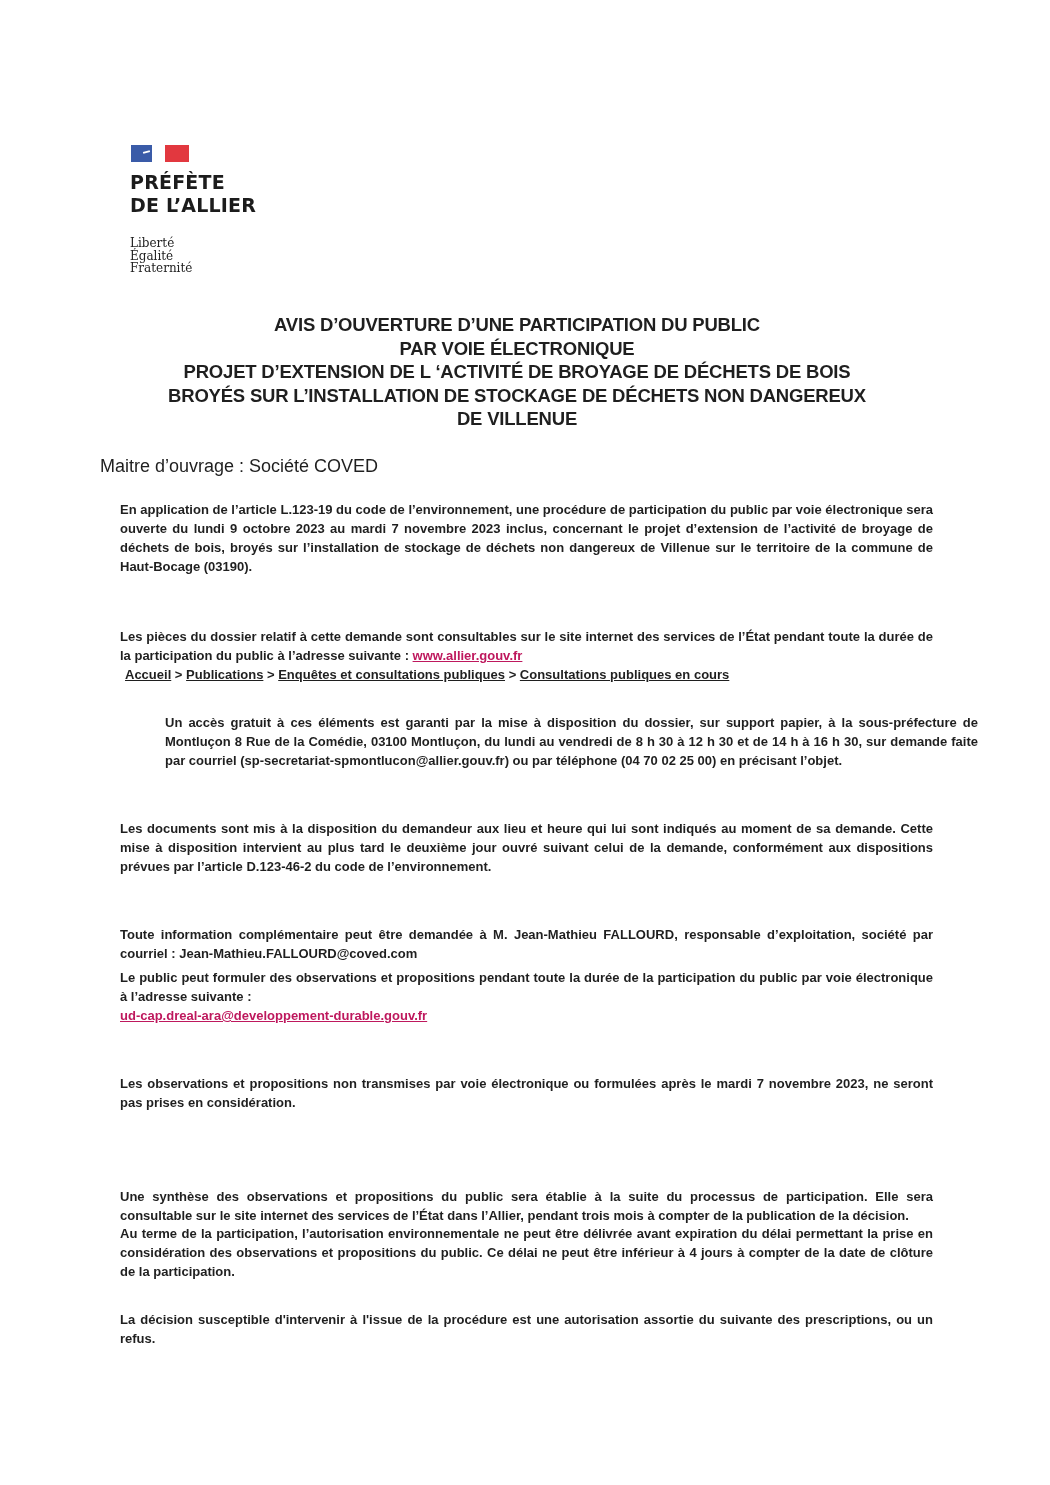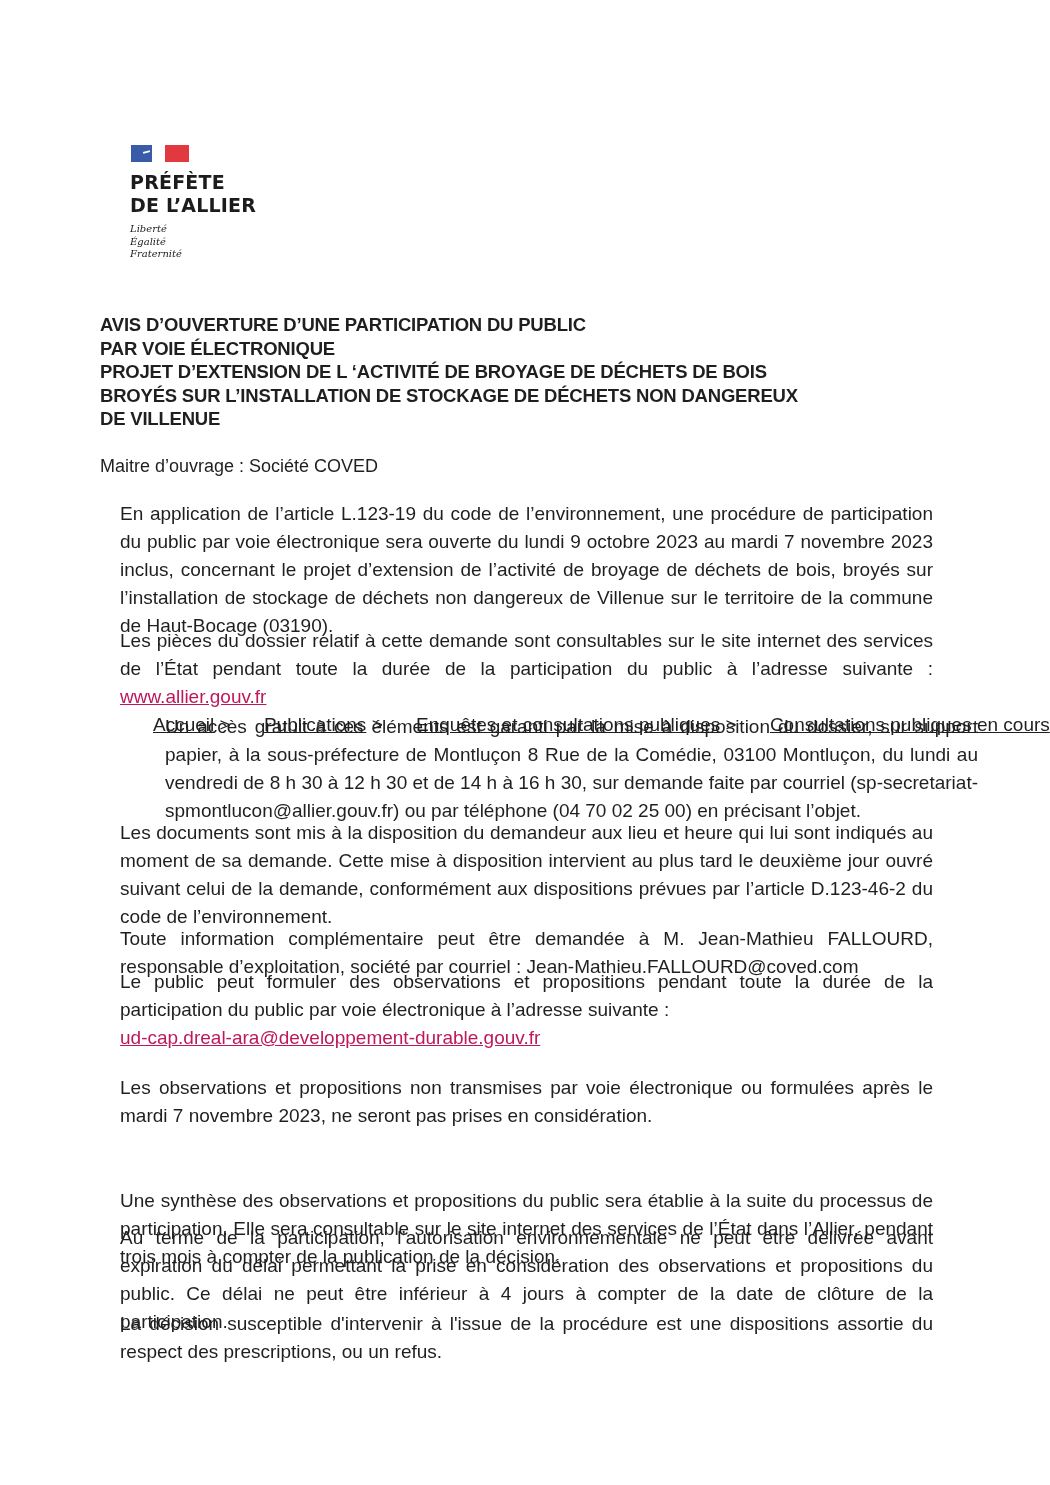--- a/index.html
+++ b/index.html
@@ -55,32 +55,32 @@
     .prefecture-name {
       margin-top: 8px;
       font-family: "DejaVu Sans", sans-serif;
       font-weight: bold;
       font-size: 19px;
       line-height: 23px;
       color: #1c1c1c;
       letter-spacing: 0.2px;
     }
     .motto {
-      margin-top: 6px;
+      margin-top: 20px;
       font-family: "DejaVu Serif", serif;
-      font-style: italic;
-      font-size: 10px;
+      font-size: 12px;
       line-height: 12.5px;
       color: #222;
     }
     .title-block {
       position: absolute;
-      left: 100px;
+      left: 92px;
       top: 313px;
       width: 850px;
+      text-align: center;
       font-weight: bold;
       font-size: 18.5px;
       line-height: 23.5px;
       color: #1f1f1f;
       letter-spacing: -0.2px;
     }
     .title-block div { white-space: nowrap; }
     .owner {
       position: absolute;
       left: 100px;
@@ -88,39 +88,39 @@
       width: 850px;
       text-align: left;
       font-size: 18px;
       line-height: 22px;
       color: #1f1f1f;
     }
     .body-text {
       position: absolute;
       left: 120px;
       width: 813px;
-      font-size: 19px;
-      line-height: 28px;
+      font-size: 13px;
+      line-height: 19px;
       text-align: justify;
       color: #1f1f1f;
+      font-weight: bold;
     }
     .body-text p { margin: 0; }
     a.link {
       color: #be185d;
       text-decoration: underline;
     }
     .breadcrumb {
       display: block;
       padding-left: 5px;
       white-space: nowrap;
     }
     .breadcrumb a {
       color: #1f1f1f;
       text-decoration: underline;
-      margin-left: 28px;
     }
   </style>
 </head>
 <body>
 
 <div class="logo">
   <div class="flag">
     <div class="blue"></div>
     <div class="profile"></div>
     <div class="red"></div>
@@ -179,14 +179,14 @@
 
 <div class="body-text" style="top: 1139px; margin-top: 48px;">
   <p>Une synthèse des observations et propositions du public sera établie à la suite du processus de participation. Elle sera consultable sur le site internet des services de l’État dans l’Allier, pendant trois mois à compter de la publication de la décision.</p>
 </div>
 
 <div class="body-text" style="top: 1224px;">
   <p>Au terme de la participation, l’autorisation environnementale ne peut être délivrée avant expiration du délai permettant la prise en considération des observations et propositions du public. Ce délai ne peut être inférieur à 4 jours à compter de la date de clôture de la participation.</p>
 </div>
 
 <div class="body-text" style="top: 1310px;">
-  <p>La décision susceptible d'intervenir à l'issue de la procédure est une dispositions assortie du respect des prescriptions, ou un refus.</p>
+  <p>La décision susceptible d'intervenir à l'issue de la procédure est une autorisation assortie du suivante des prescriptions, ou un refus.</p>
 </div>
 
 </body></html>

